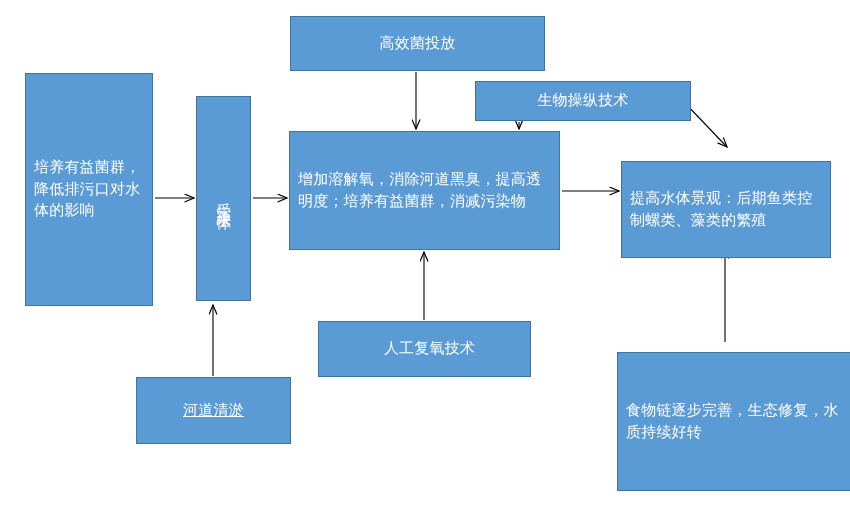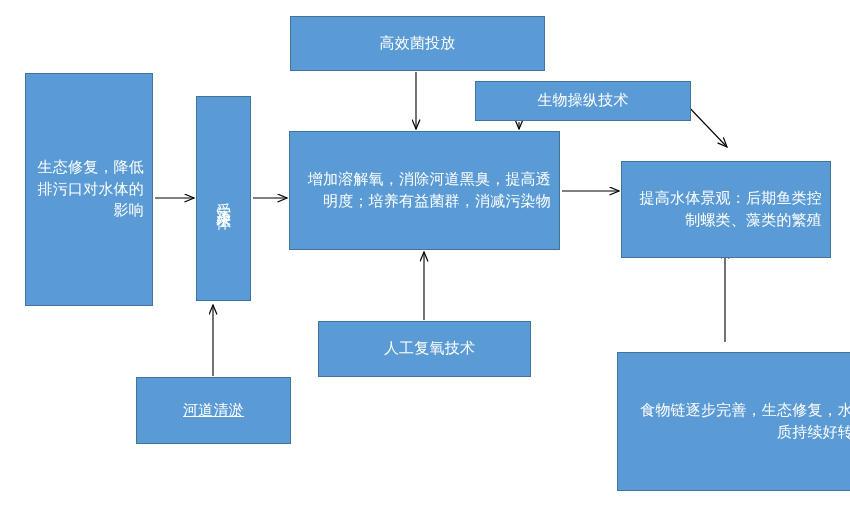--- a/index.html
+++ b/index.html
@@ -27,21 +27,21 @@
   }
   .node {
     position: absolute;
     box-sizing: border-box;
     background: #5B9BD5;
     border: 1px solid #41749D;
     color: #FFFFFF;
     display: flex;
     align-items: center;
     justify-content: center;
-    text-align: right;
+    text-align: left;
     line-height: 1.45;
     font-size: 15px;
     letter-spacing: 0.2px;
     z-index: 2;
   }
   .node .label {
     display: block;
     padding: 0 8px;
     white-space: pre-wrap;
   }
@@ -78,21 +78,21 @@
     <line x1="684" y1="102" x2="727" y2="147" stroke="#000000" stroke-width="1.1" marker-end="url(#arrowhead)"></line>
 
     <line x1="562" y1="191" x2="619" y2="191" stroke="#000000" stroke-width="1.1" marker-end="url(#arrowhead)"></line>
 
     <line x1="424" y1="320" x2="424" y2="252" stroke="#000000" stroke-width="1.1" marker-end="url(#arrowhead)"></line>
 
     <line x1="725" y1="342" x2="725" y2="249" stroke="#000000" stroke-width="1.1" marker-end="url(#arrowhead)"></line>
   </svg>
 
   <div class="node" style="left: 25px; top: 73px; width: 128px; height: 233px; background: rgb(91, 155, 213); border-color: rgb(65, 116, 157); color: rgb(255, 255, 255);">
-    <span class="label">生态修复，降低排污口对水体的影响</span>
+    <span class="label">培养有益菌群，降低排污口对水体的影响</span>
   </div>
 
   <div class="node vertical" style="left: 196px; top: 96px; width: 55px; height: 205px; background: rgb(91, 155, 213); border-color: rgb(65, 116, 157); color: rgb(255, 255, 255);">
     <span class="label">受污染水体</span>
   </div>
 
   <div class="node" style="left: 290px; top: 16px; width: 255px; height: 55px; background: rgb(91, 155, 213); border-color: rgb(65, 116, 157); color: rgb(255, 255, 255);">
     <span class="label">高效菌投放</span>
   </div>
 

